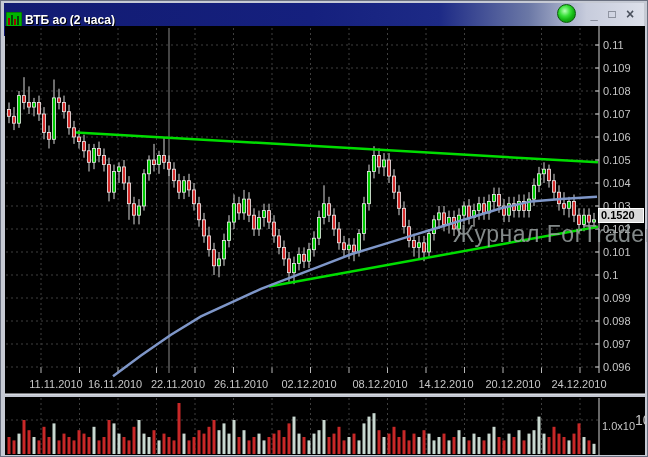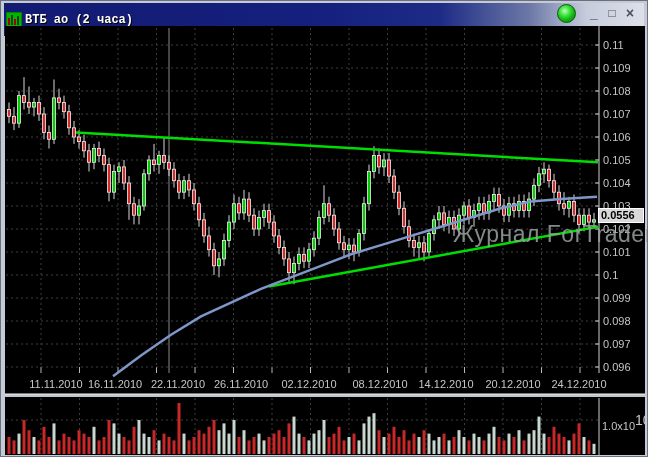--- a/index.html
+++ b/index.html
@@ -7,21 +7,21 @@
   .window{
     position:relative;width:648px;height:457px;
     background:#c6cad4;
     border:1px solid #6a7080;
     font-family:"Liberation Sans",sans-serif;
     overflow:hidden;
   }
   .titlebar{
     position:absolute;left:3px;top:2px;right:3px;height:33px;
     background:linear-gradient(90deg,#121b72 0%,#15207e 48%,#1d2a86 68%,#6b78a6 82%,#c7ccdc 91%,#dde0ea 100%);
-    display:flex;align-items:center;font-family:Liberation Mono, monospace;
+    display:flex;align-items:center;
   }
   .app-icon{width:16px;height:15px;margin-left:2px;flex:0 0 auto;}
   .title-text{
     color:#ffffff;font-size:12px;font-weight:bold;margin-left:3px;
     text-shadow:1px 1px 0 #000;white-space:nowrap;
   }
   .sphere{
     position:absolute;right:68px;top:1px;width:19px;height:19px;border-radius:50%;
     background:radial-gradient(circle at 40% 35%, #b8ffb8 0%, #38e038 35%, #12b412 60%, #077a07 100%);
     border:1px solid #0a5c0a;
@@ -540,16 +540,16 @@
           <rect x="561.5" y="435" width="3" height="17" fill="#c82828"></rect>
           <rect x="566.5" y="438.4" width="3" height="13.6" fill="#c8d8d0"></rect>
           <rect x="571.5" y="431.6" width="3" height="20.4" fill="#c82828"></rect>
           <rect x="576.5" y="421.4" width="3" height="30.599999999999998" fill="#c82828"></rect>
           <rect x="581.5" y="435" width="3" height="17" fill="#c8d8d0"></rect>
           <rect x="586.5" y="438.4" width="3" height="13.6" fill="#c82828"></rect>
           <rect x="591.5" y="441.8" width="3" height="10.2" fill="#c8d8d0"></rect>
         </g>
       </svg>
     <div class="watermark">Журнал ForTrader.ru</div>
-    <div class="last-price">0.0556</div>
+    <div class="last-price">0.1520</div>
     <div class="vol-label"><span>1.0x10</span><sup>10</sup></div>
   </div>
 </div>
 
 </body></html>

